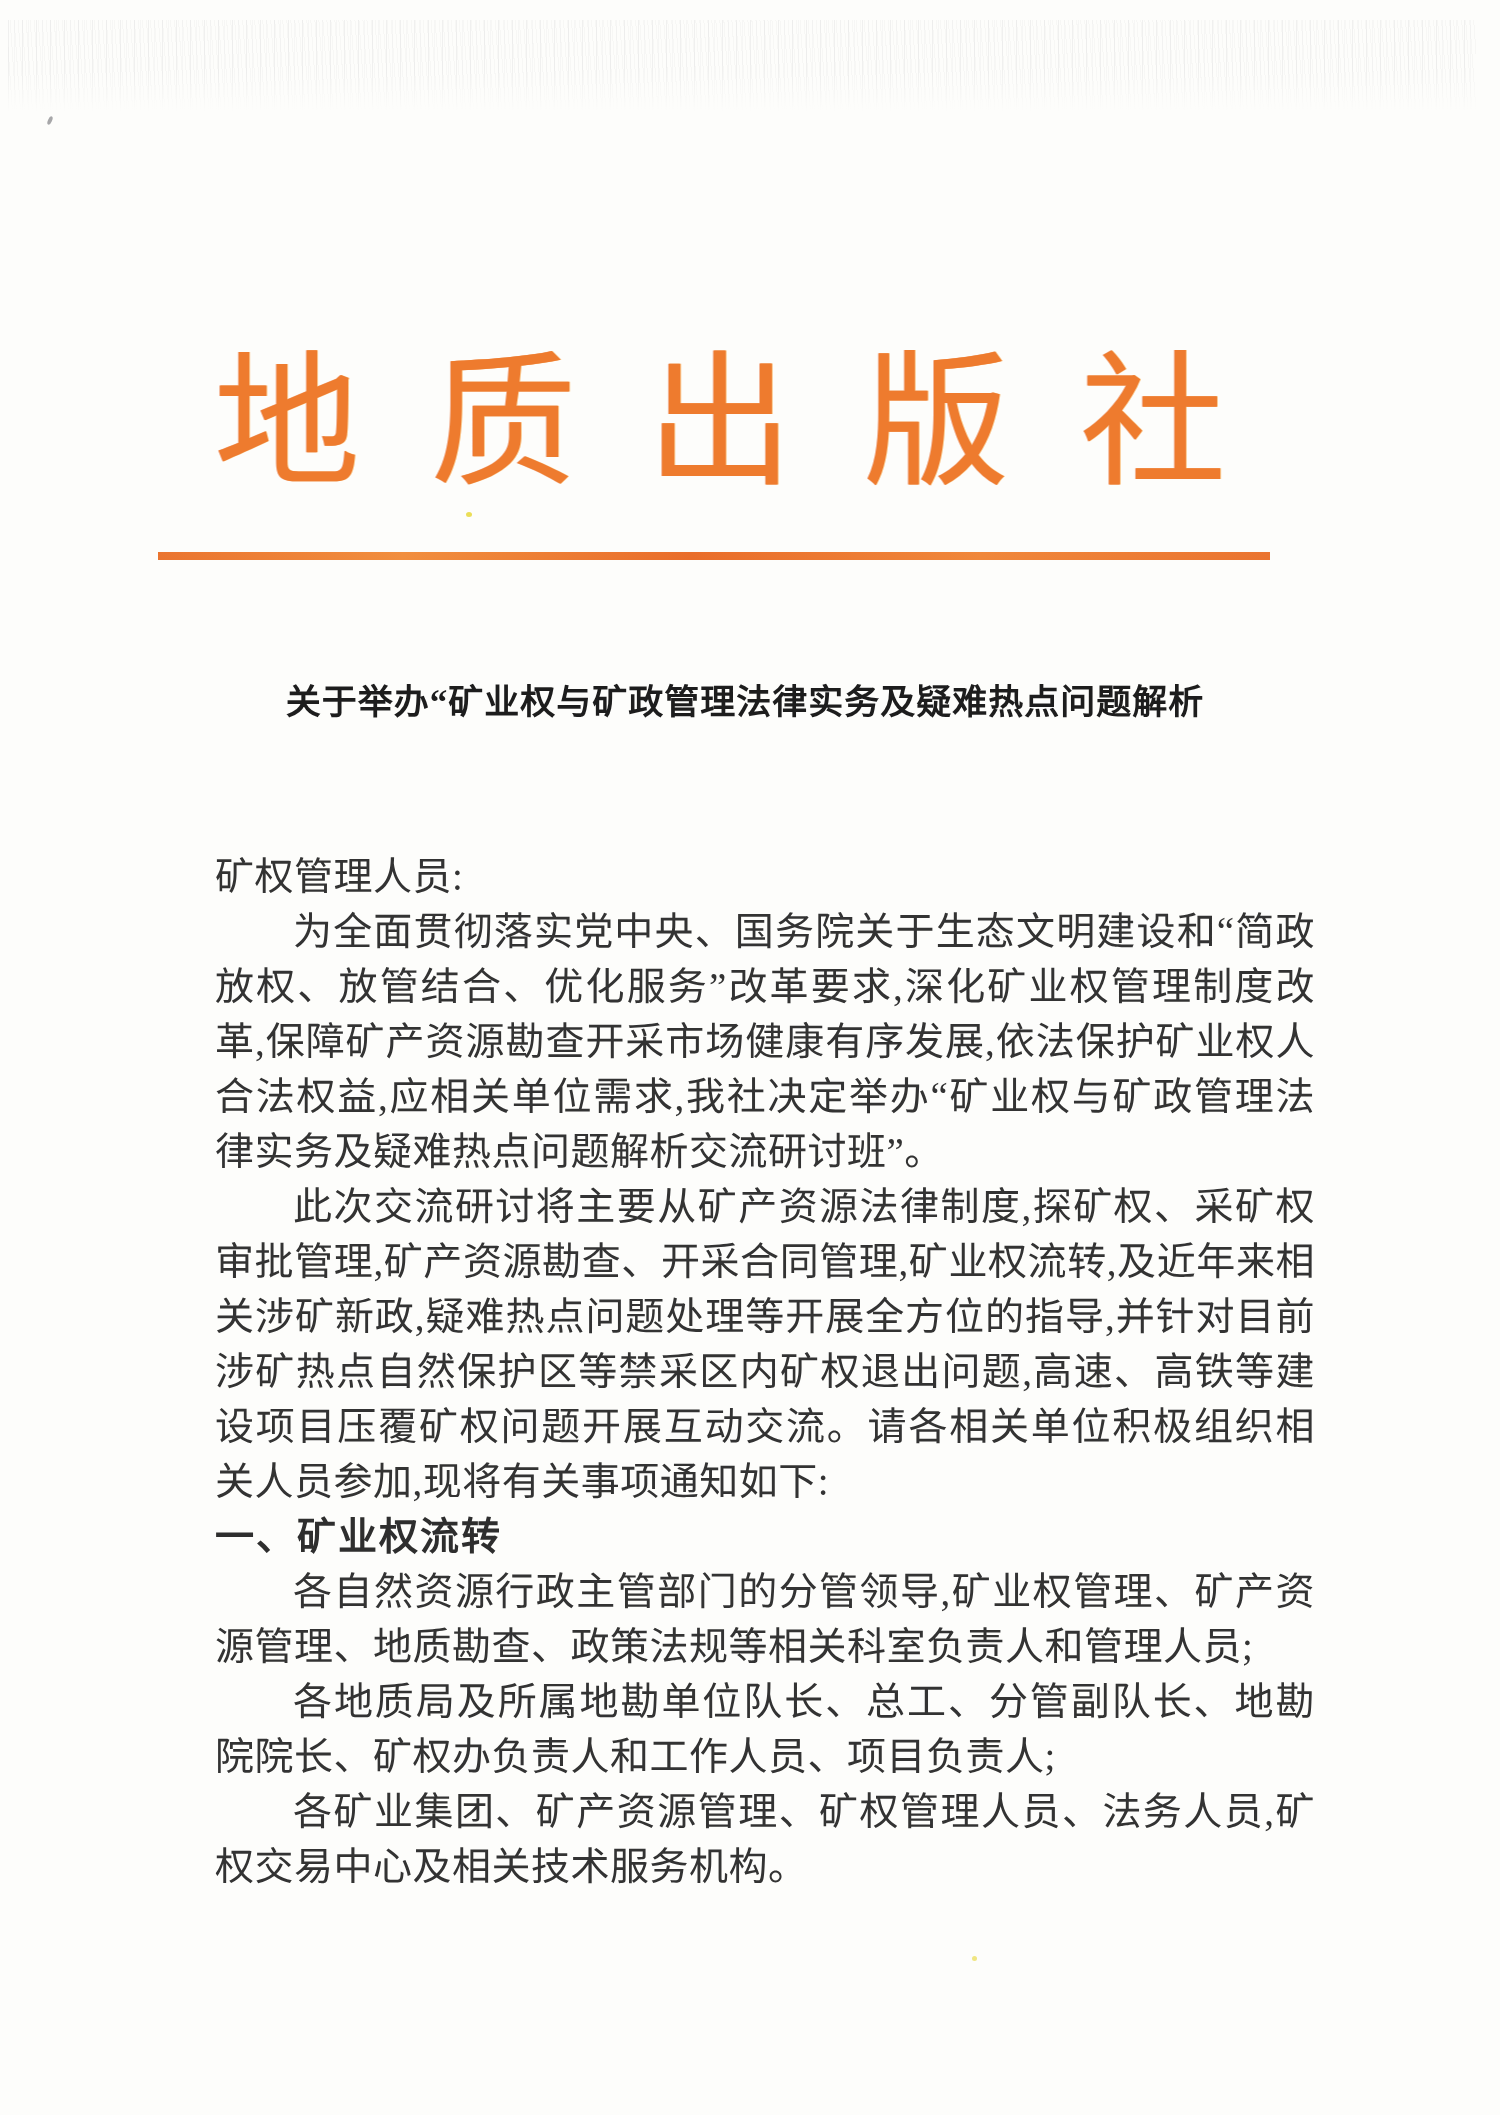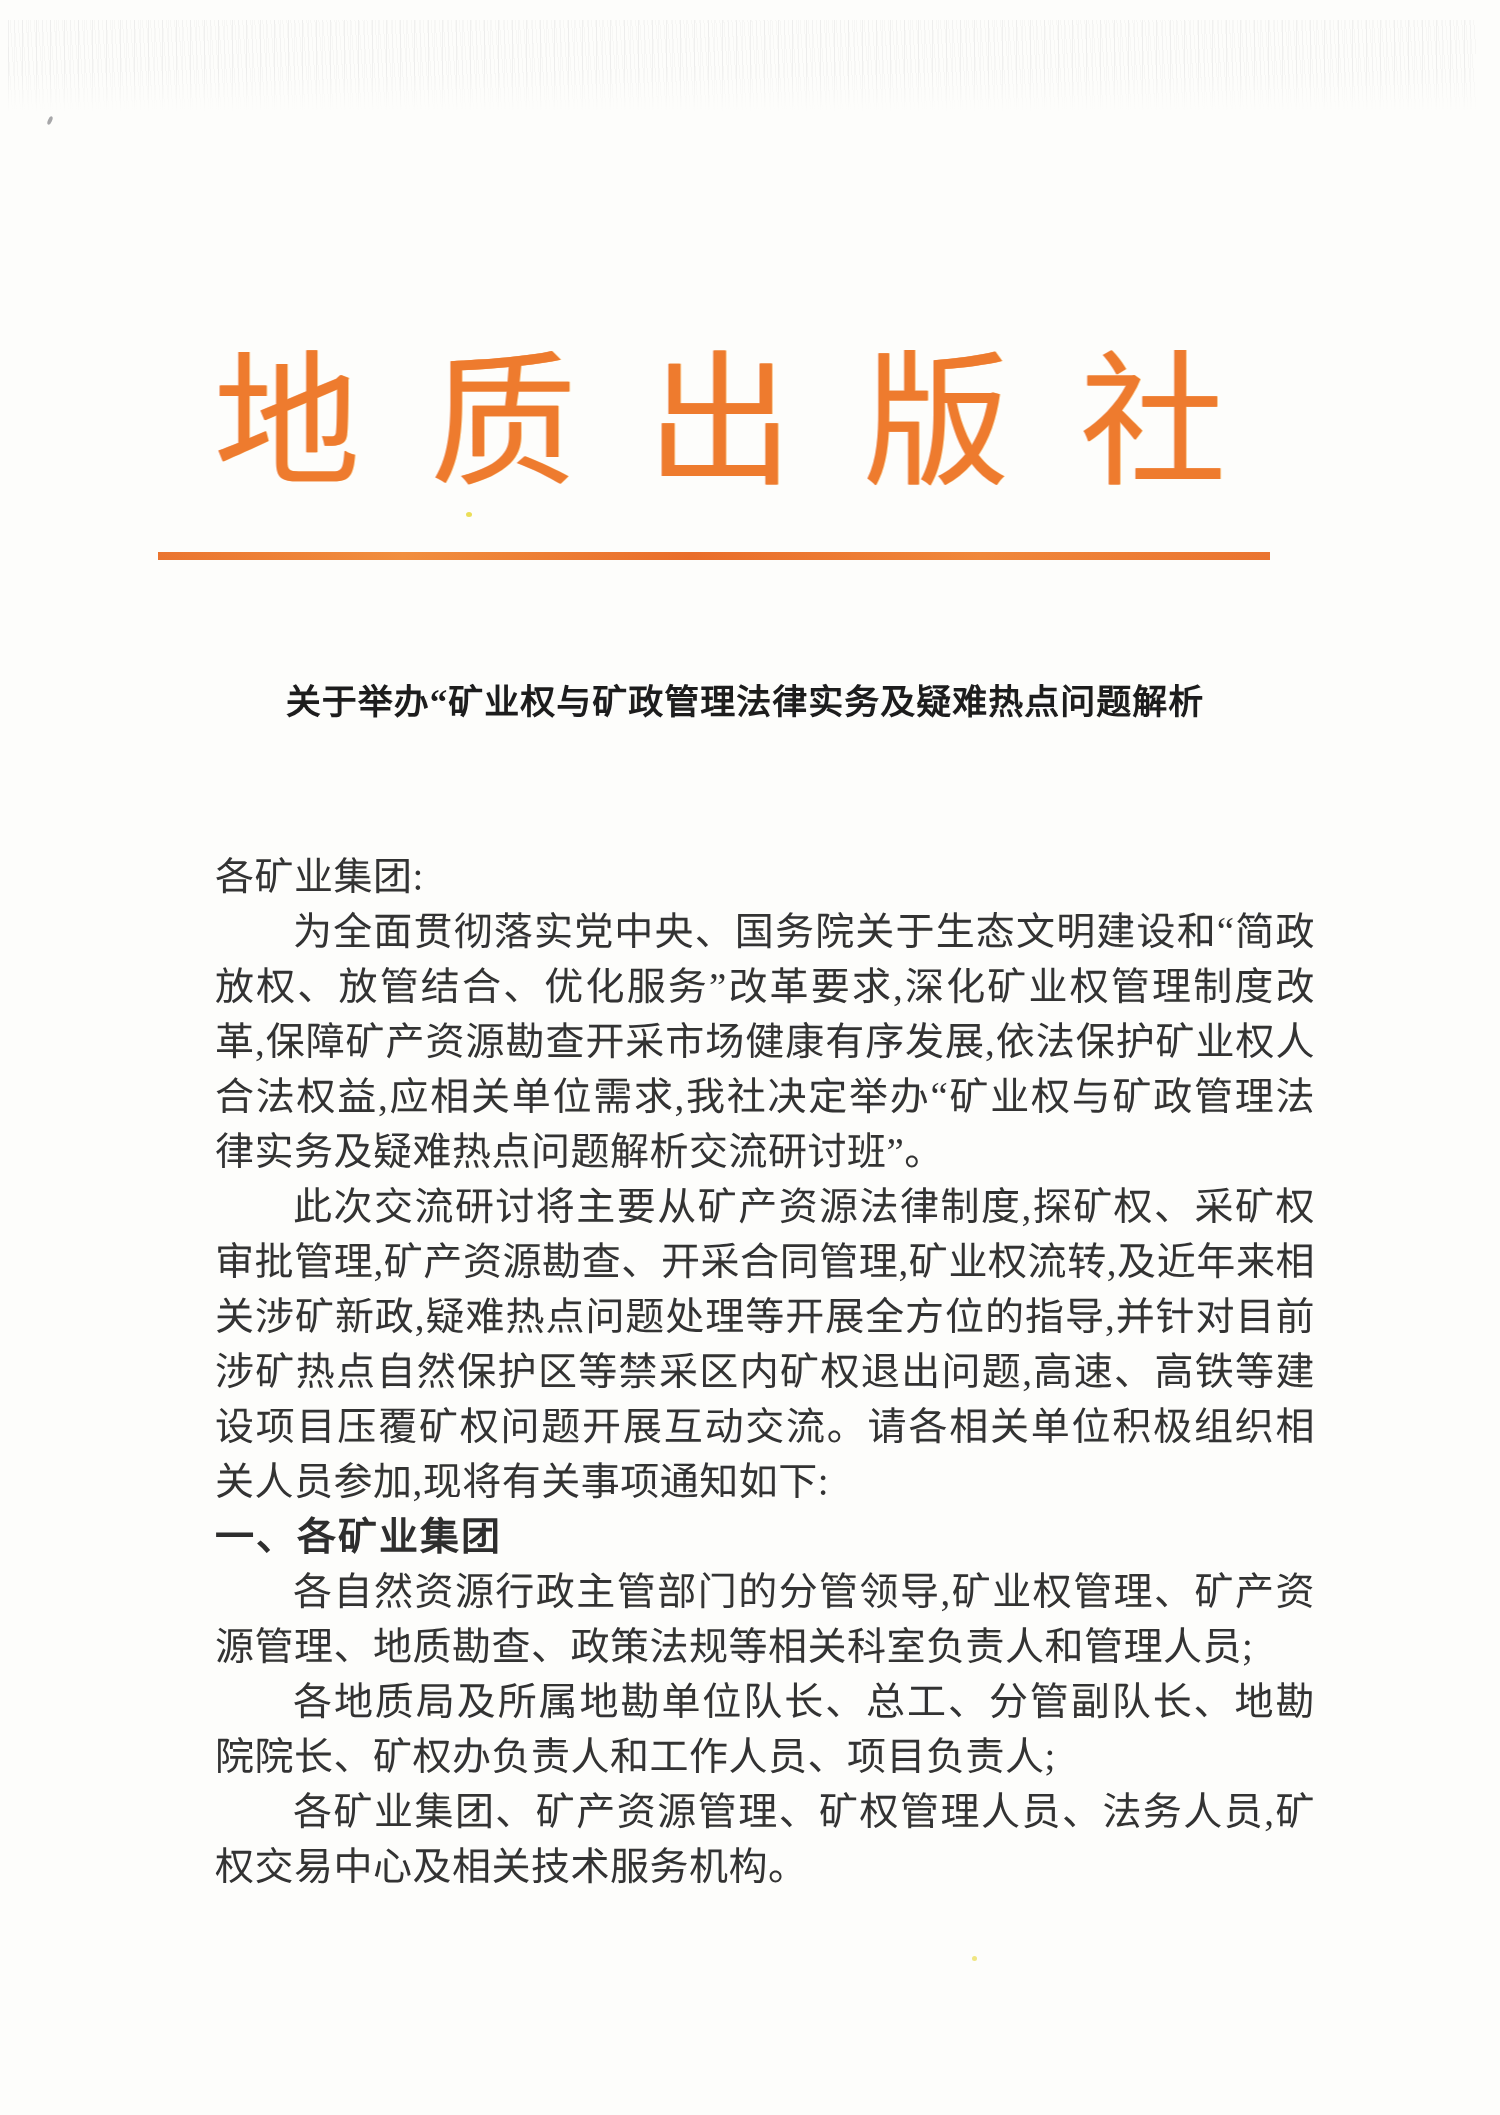--- a/index.html
+++ b/index.html
@@ -133,22 +133,22 @@
       <span>社</span>
     </div>
     <div class="rule"></div>
   </header>
 
   <h1 class="title">
     <span class="title-line">关于举办“矿业权与矿政管理法律实务及疑难热点问题解析</span>
   </h1>
 
   <main class="body-text">
-    <p class="salutation">各矿业集团:</p>
+    <p class="salutation">矿权管理人员:</p>
     <p class="para">为全面贯彻落实党中央、国务院关于生态文明建设和“简政放权、放管结合、优化服务”改革要求,深化矿业权管理制度改革,保障矿产资源勘查开采市场健康有序发展,依法保护矿业权人合法权益,应相关单位需求,我社决定举办“矿业权与矿政管理法律实务及疑难热点问题解析交流研讨班”。</p>
     <p class="para">此次交流研讨将主要从矿产资源法律制度,探矿权、采矿权审批管理,矿产资源勘查、开采合同管理,矿业权流转,及近年来相关涉矿新政,疑难热点问题处理等开展全方位的指导,并针对目前涉矿热点自然保护区等禁采区内矿权退出问题,高速、高铁等建设项目压覆矿权问题开展互动交流。请各相关单位积极组织相关人员参加,现将有关事项通知如下:</p>
-    <h2 class="section-heading">一、各矿业集团</h2>
+    <h2 class="section-heading">一、矿业权流转</h2>
     <p class="para">各自然资源行政主管部门的分管领导,矿业权管理、矿产资源管理、地质勘查、政策法规等相关科室负责人和管理人员;</p>
     <p class="para">各地质局及所属地勘单位队长、总工、分管副队长、地勘院院长、矿权办负责人和工作人员、项目负责人;</p>
     <p class="para">各矿业集团、矿产资源管理、矿权管理人员、法务人员,矿权交易中心及相关技术服务机构。</p>
   </main>
 
 </div>
 
 </body></html>

